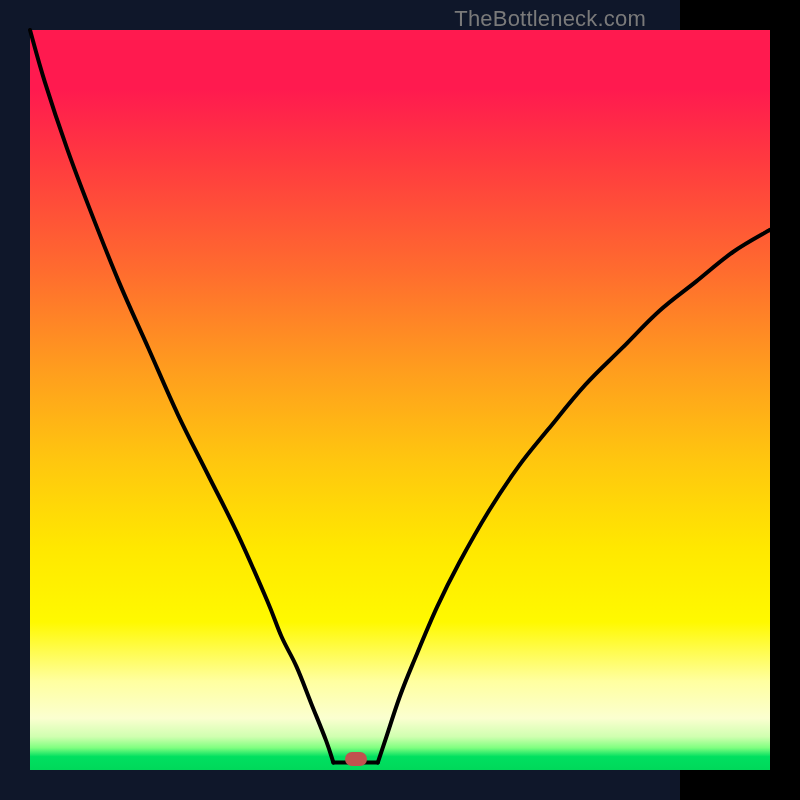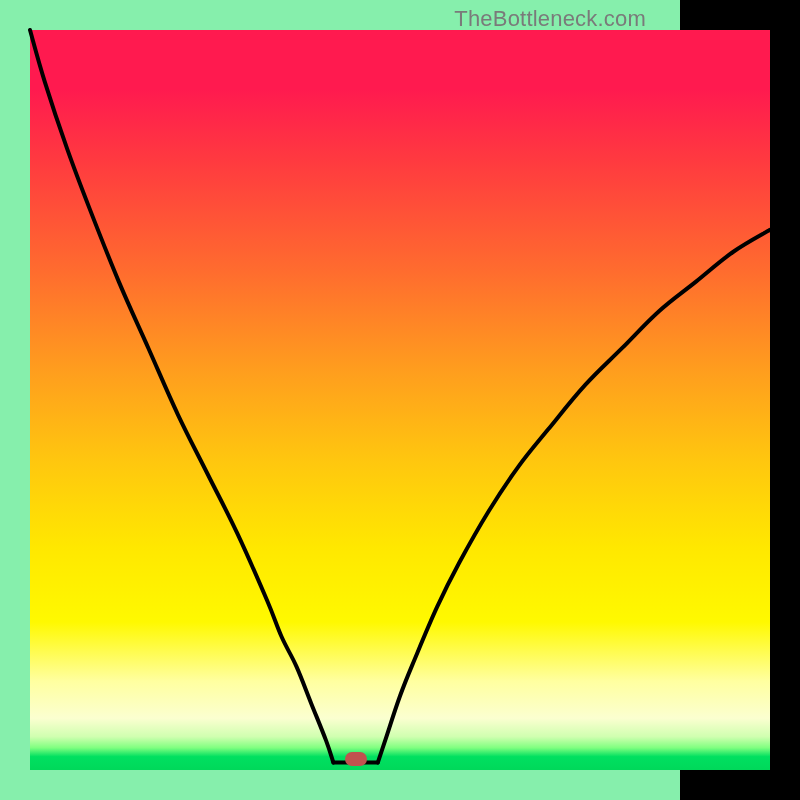--- a/index.html
+++ b/index.html
@@ -8,21 +8,21 @@
     width: 800px;
     height: 800px;
     background: #000;
     overflow: hidden;
     font-family: Arial, Helvetica, sans-serif;
   }
   .frame {
     position: relative;
     width: 680px;
     height: 800px;
-    background: #86efac;
+    background: #0f172a;
   }
   .plot-area {
     position: absolute;
     left: 30px;
     top: 30px;
     width: 740px;
     height: 740px;
     background: linear-gradient(
       to bottom,
       #ff1a4f 0%,

